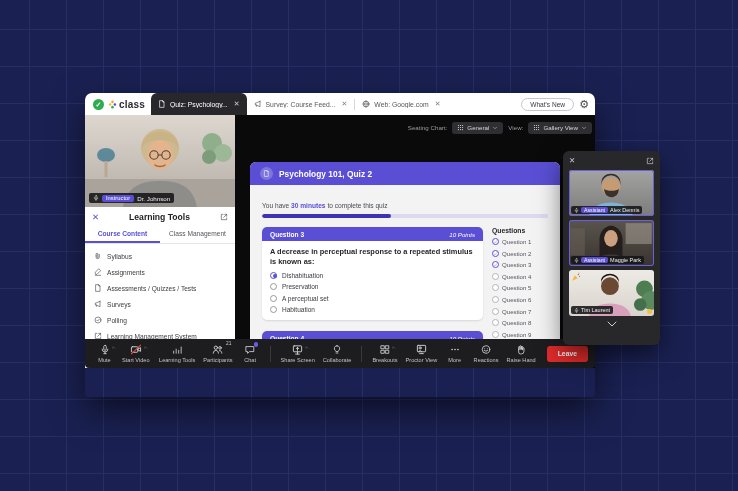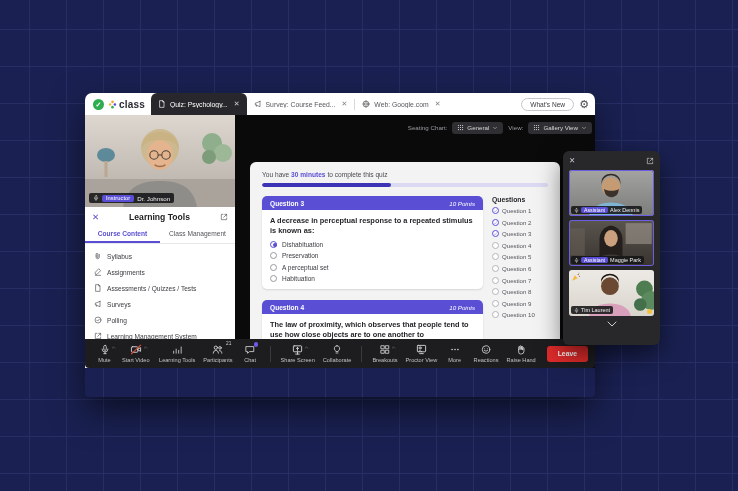--- a/index.html
+++ b/index.html
@@ -50,21 +50,21 @@
   .lt-tab.active{color:#5a4fd4;font-weight:bold;border-bottom:2px solid #5a4fd4;}
   .lt-list{padding:8px 9px;}
   .lt-item{display:flex;align-items:center;gap:5px;margin-bottom:8px;font-size:6.6px;color:#3c3c42;}
   .lt-item .lt-ic{color:#55555c;flex:0 0 auto;}
 
   
   .quiz{position:absolute;left:165px;top:47px;width:310px;height:181px;background:#f3f3f4;border-radius:6px 6px 0 0;overflow:hidden;height:206px;}
   .quiz-head{height:23px;background:#5a4fd4;display:flex;align-items:center;gap:6px;padding:0 10px;color:#fff;}
   .quiz-head-ic{width:13px;height:13px;border-radius:50%;background:rgba(255,255,255,.22);display:flex;align-items:center;justify-content:center;color:#fff;}
   .quiz-title{font-size:8.4px;font-weight:bold;}
-  .quiz-inner{padding:9px 12px 0 12px;}
+  .quiz-inner{padding:9px 12px 0 12px;margin-top:8px;}
   .timer{font-size:6.6px;color:#4a4a50;}
   .timer .hl{color:#5a4fd4;font-weight:bold;}
   .progress{margin-top:5px;height:4px;border-radius:2px;background:#dcd9f2;overflow:hidden;}
   .progress-fill{height:100%;background:#3d34b5;border-radius:2px;width:45%;}
   .quiz-cols{display:flex;gap:9px;margin-top:9px;}
   .qcol{flex:1;min-width:0;}
   .qcard{background:#fff;border-radius:5px;box-shadow:0 1px 2px rgba(0,0,0,.12);overflow:hidden;margin-bottom:11px;}
   .qcard-head{background:#5a4fd4;color:#fff;display:flex;justify-content:space-between;align-items:center;padding:3.5px 8px;font-size:6.6px;font-weight:bold;}
   .qcard-pts{font-style:italic;font-weight:normal;font-size:6.2px;}
   .qcard-body{padding:6px 8px 7px 8px;}
@@ -278,20 +278,28 @@
               <svg class="ic lt-ic" width="8" height="8" viewBox="0 0 12 12">
                   <path d="M4.5 2H2v8h8V7.5M7 2h3v3M10 2 5.5 6.5"></path>
                 </svg>
               <span>Learning Management System</span>
             </div>
           </div>
         </div>
       </div>
 
       <div class="quiz">
+        <div class="quiz-head">
+          <span class="quiz-head-ic">
+            <svg class="ic" width="7" height="7" viewBox="0 0 12 12">
+                <path d="M3 1h4l2 2v8H3z M7 1v2h2"></path>
+              </svg>
+          </span>
+          <span class="quiz-title">Psychology 101, Quiz 2</span>
+        </div>
         <div class="quiz-inner">
           <div class="timer"><span>You have </span><span class="hl">30 minutes</span><span> to complete this quiz</span></div>
           <div class="progress">
             <div class="progress-fill" style="width: 45%;"></div>
           </div>
           <div class="quiz-cols">
             <div class="qcol">
 
               <div class="qcard">
                 <div class="qcard-head">

